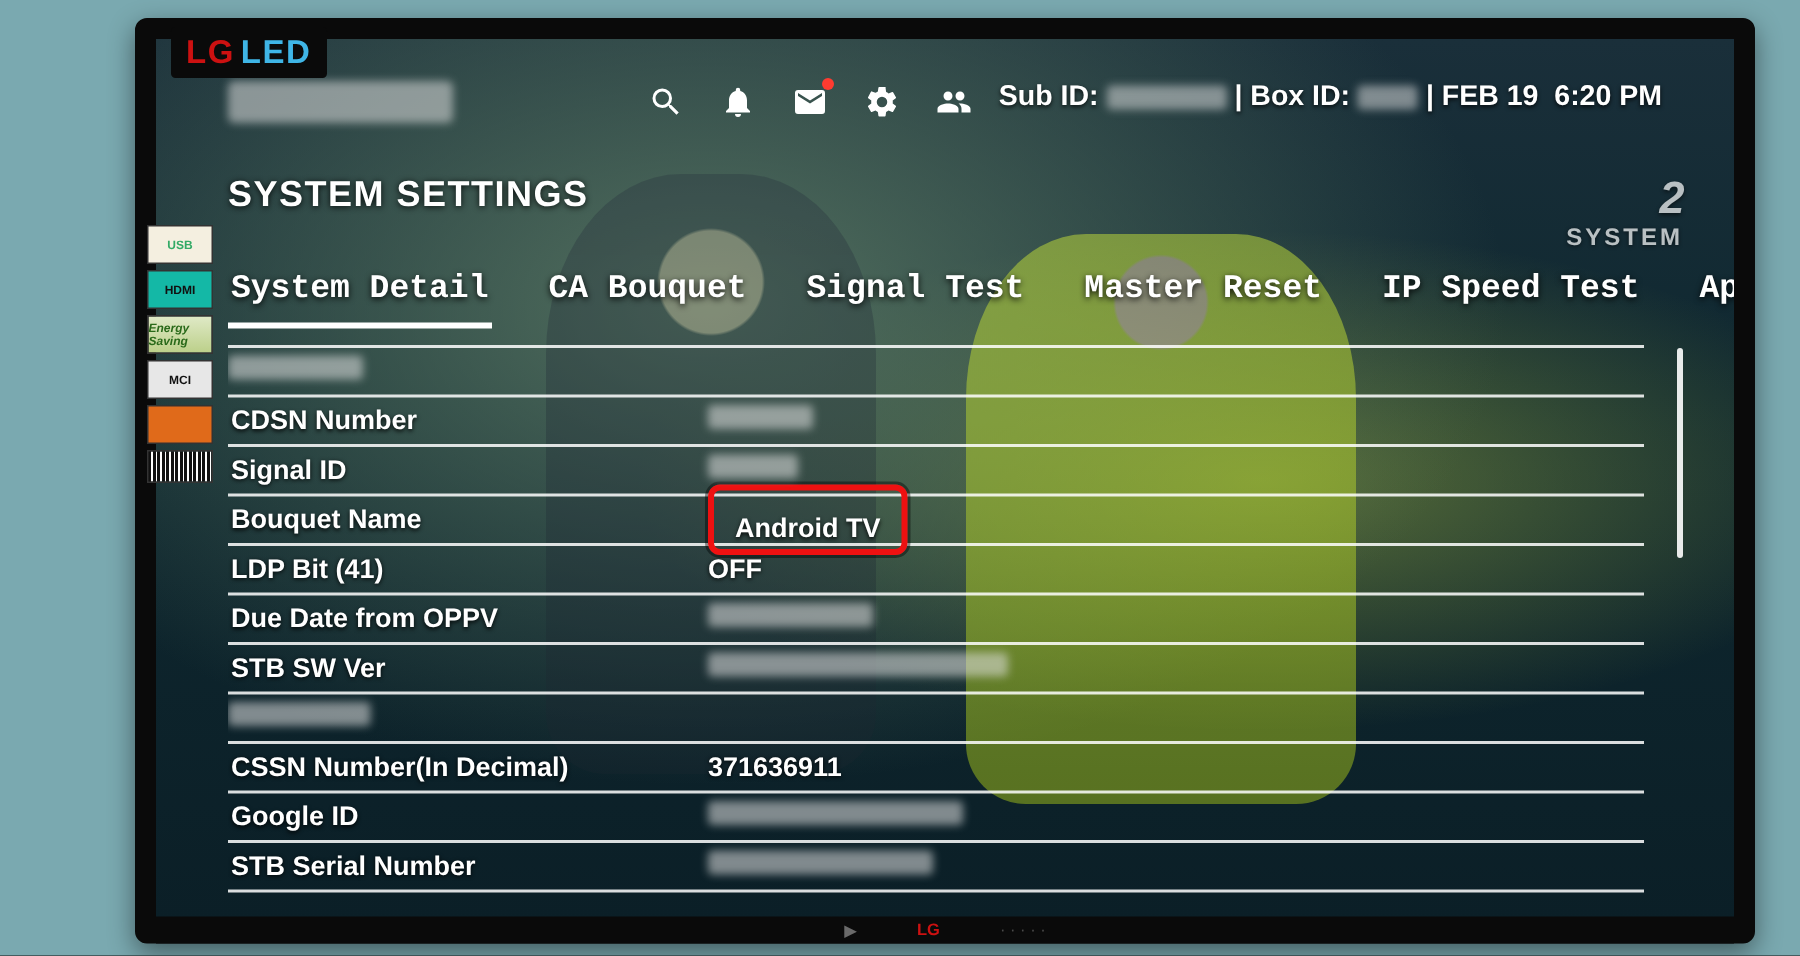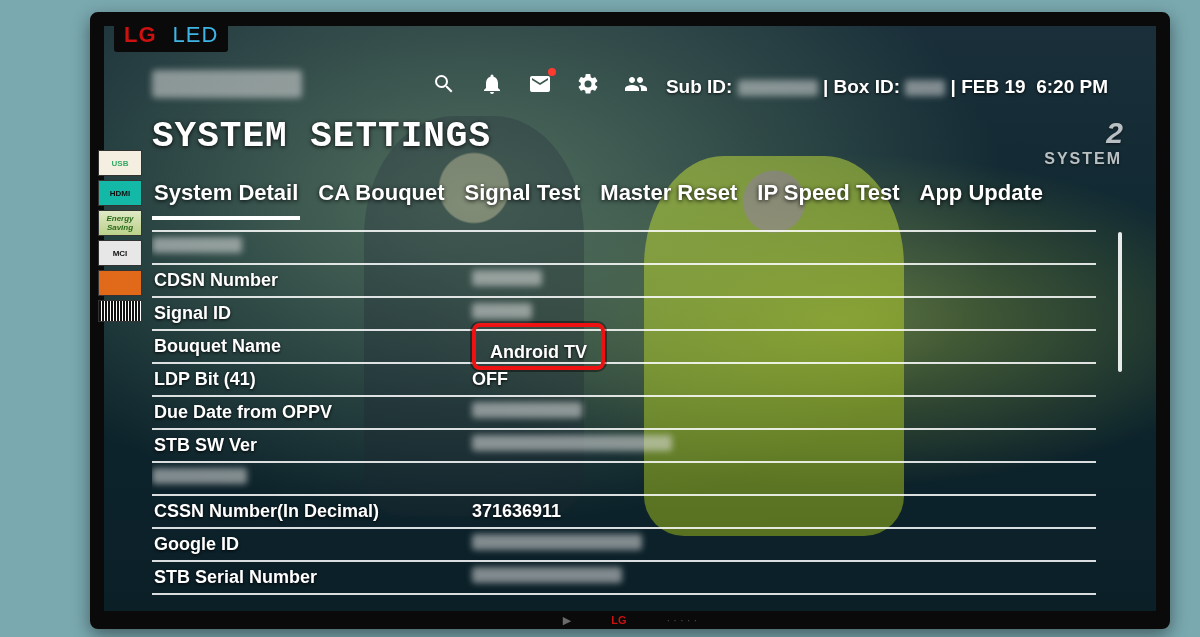--- a/index.html
+++ b/index.html
@@ -14,34 +14,34 @@
     border: 14px solid #0a0a0a;
     border-radius: 8px;
     box-shadow: 0 6px 18px rgba(0,0,0,.45), inset 0 0 20px rgba(0,0,0,.6);
   }
   .lg-logo {
     position: absolute; top: -8px; left: 10px;
     background: #0a0a0a; color: #c11; font-weight: 900; letter-spacing: 1px;
     padding: 4px 10px; border-radius: 3px; z-index: 50;
     font-size: 22px;
   }
-  .lg-logo .led { color:#3fb5e6; font-weight:400; margin-left:16px; }
+  .lg-logo .led { color:#3fb5e6; font-weight:700; margin-left:4px; }
   .bottom-bar {
     position:absolute; left:0; right:0; bottom:-14px; height:18px;
     background:#0a0a0a; display:flex; justify-content:center; align-items:center;
     color:#aaa; font-size:11px;
   }
   .bottom-bar .lg2 { color:#c11; font-weight:900; margin:0 40px; }
 
   
   .stickers { position:absolute; top:150px; left:98px; z-index:60; width:44px; }
   .sticker {
     width:44px; height:26px; margin-bottom:4px; border:1px solid #333;
     font-size:8px; display:flex; align-items:center; justify-content:center;
-    text-align:center; font-weight:700;
+    text-align:left; font-weight:700;
   }
   .st-usb { background:#f4efe0; color:#3a6; }
   .st-hdmi{ background:#14b8a6; color:#111; }
   .st-en  { background:linear-gradient(#dfe9c6,#bcd08a); color:#2a6a1a; font-style:italic; }
   .st-mci { background:#e7e7e7; color:#111; }
   .st-or  { background:#e06a1a; }
   .st-bar { background:repeating-linear-gradient(90deg,#111 0 2px,#fff 2px 3px); height:22px; }
 
   
   .screen {
@@ -71,51 +71,51 @@
   .watermark {
     position:absolute; right:34px; top:90px; text-align:right; opacity:.7;
     text-shadow:0 1px 3px rgba(0,0,0,.8);
   }
   .watermark .big { font-size:30px; font-weight:900; font-style:italic; letter-spacing:-1px; }
   .watermark .sel { font-size:16px; letter-spacing:2px; font-weight:700; }
 
   
   .topbar {
     position:absolute; top:28px; left:0; right:0; height:44px;
-    display:flex; align-items:flex-end; padding:0 48px 0 48px;
+    display:flex; align-items:flex-start; padding:0 48px 0 48px;
     text-shadow:0 1px 3px rgba(0,0,0,.8);
   }
   .brand-chip {
     width:150px; height:28px; border-radius:4px;
     background:rgba(220,220,220,.55); filter:blur(3px);
   }
   .tb-spacer { flex:1; }
   .tb-icon {
     width:28px; height:28px; margin:0 10px; display:flex; align-items:center; justify-content:center;
     color:#fff; position:relative;
   }
   .tb-icon svg { width:24px; height:24px; fill:#fff; }
   .badge-dot { position:absolute; top:-2px; right:-2px; width:8px; height:8px; border-radius:50%; background:#ff3b30; }
   .status-text { font-size:19px; font-weight:700; margin-left:6px; white-space:nowrap; }
   .status-text .blur { display:inline-block; width:80px; height:16px; background:rgba(230,230,230,.5); filter:blur(3px); vertical-align:middle; border-radius:3px; }
   .status-text .blur.sm { width:40px; }
 
   
   .sys-heading {
     position:absolute; top:90px; left:48px;
-    font-size:36px; font-weight:700; letter-spacing:1px;
+    font-size:24px; font-weight:700; letter-spacing:1px;
+    text-shadow:0 1px 4px rgba(0,0,0,.9);
+  }
+
+  
+  .tabs {
+    position:absolute; top:150px; left:48px; right:48px;
+    display:flex; gap:36px; font-size:22px; font-weight:600;
     text-shadow:0 1px 4px rgba(0,0,0,.9);
     font-family:Liberation Mono, monospace;
-  }
-
-  
-  .tabs {
-    position:absolute; top:150px; left:48px; right:48px;
-    display:flex; gap:16px; font-size:22px; font-weight:600;
-    text-shadow:0 1px 4px rgba(0,0,0,.9);
   }
   .tab { padding:4px 2px 10px; white-space:nowrap; cursor:pointer; }
   .tab.active { color:#fff; border-bottom:4px solid #fff; font-weight:800; }
 
   
   .rows {
     position:absolute; top:204px; left:48px; right:60px; bottom:16px;
     overflow:hidden;
   }
   .row {

